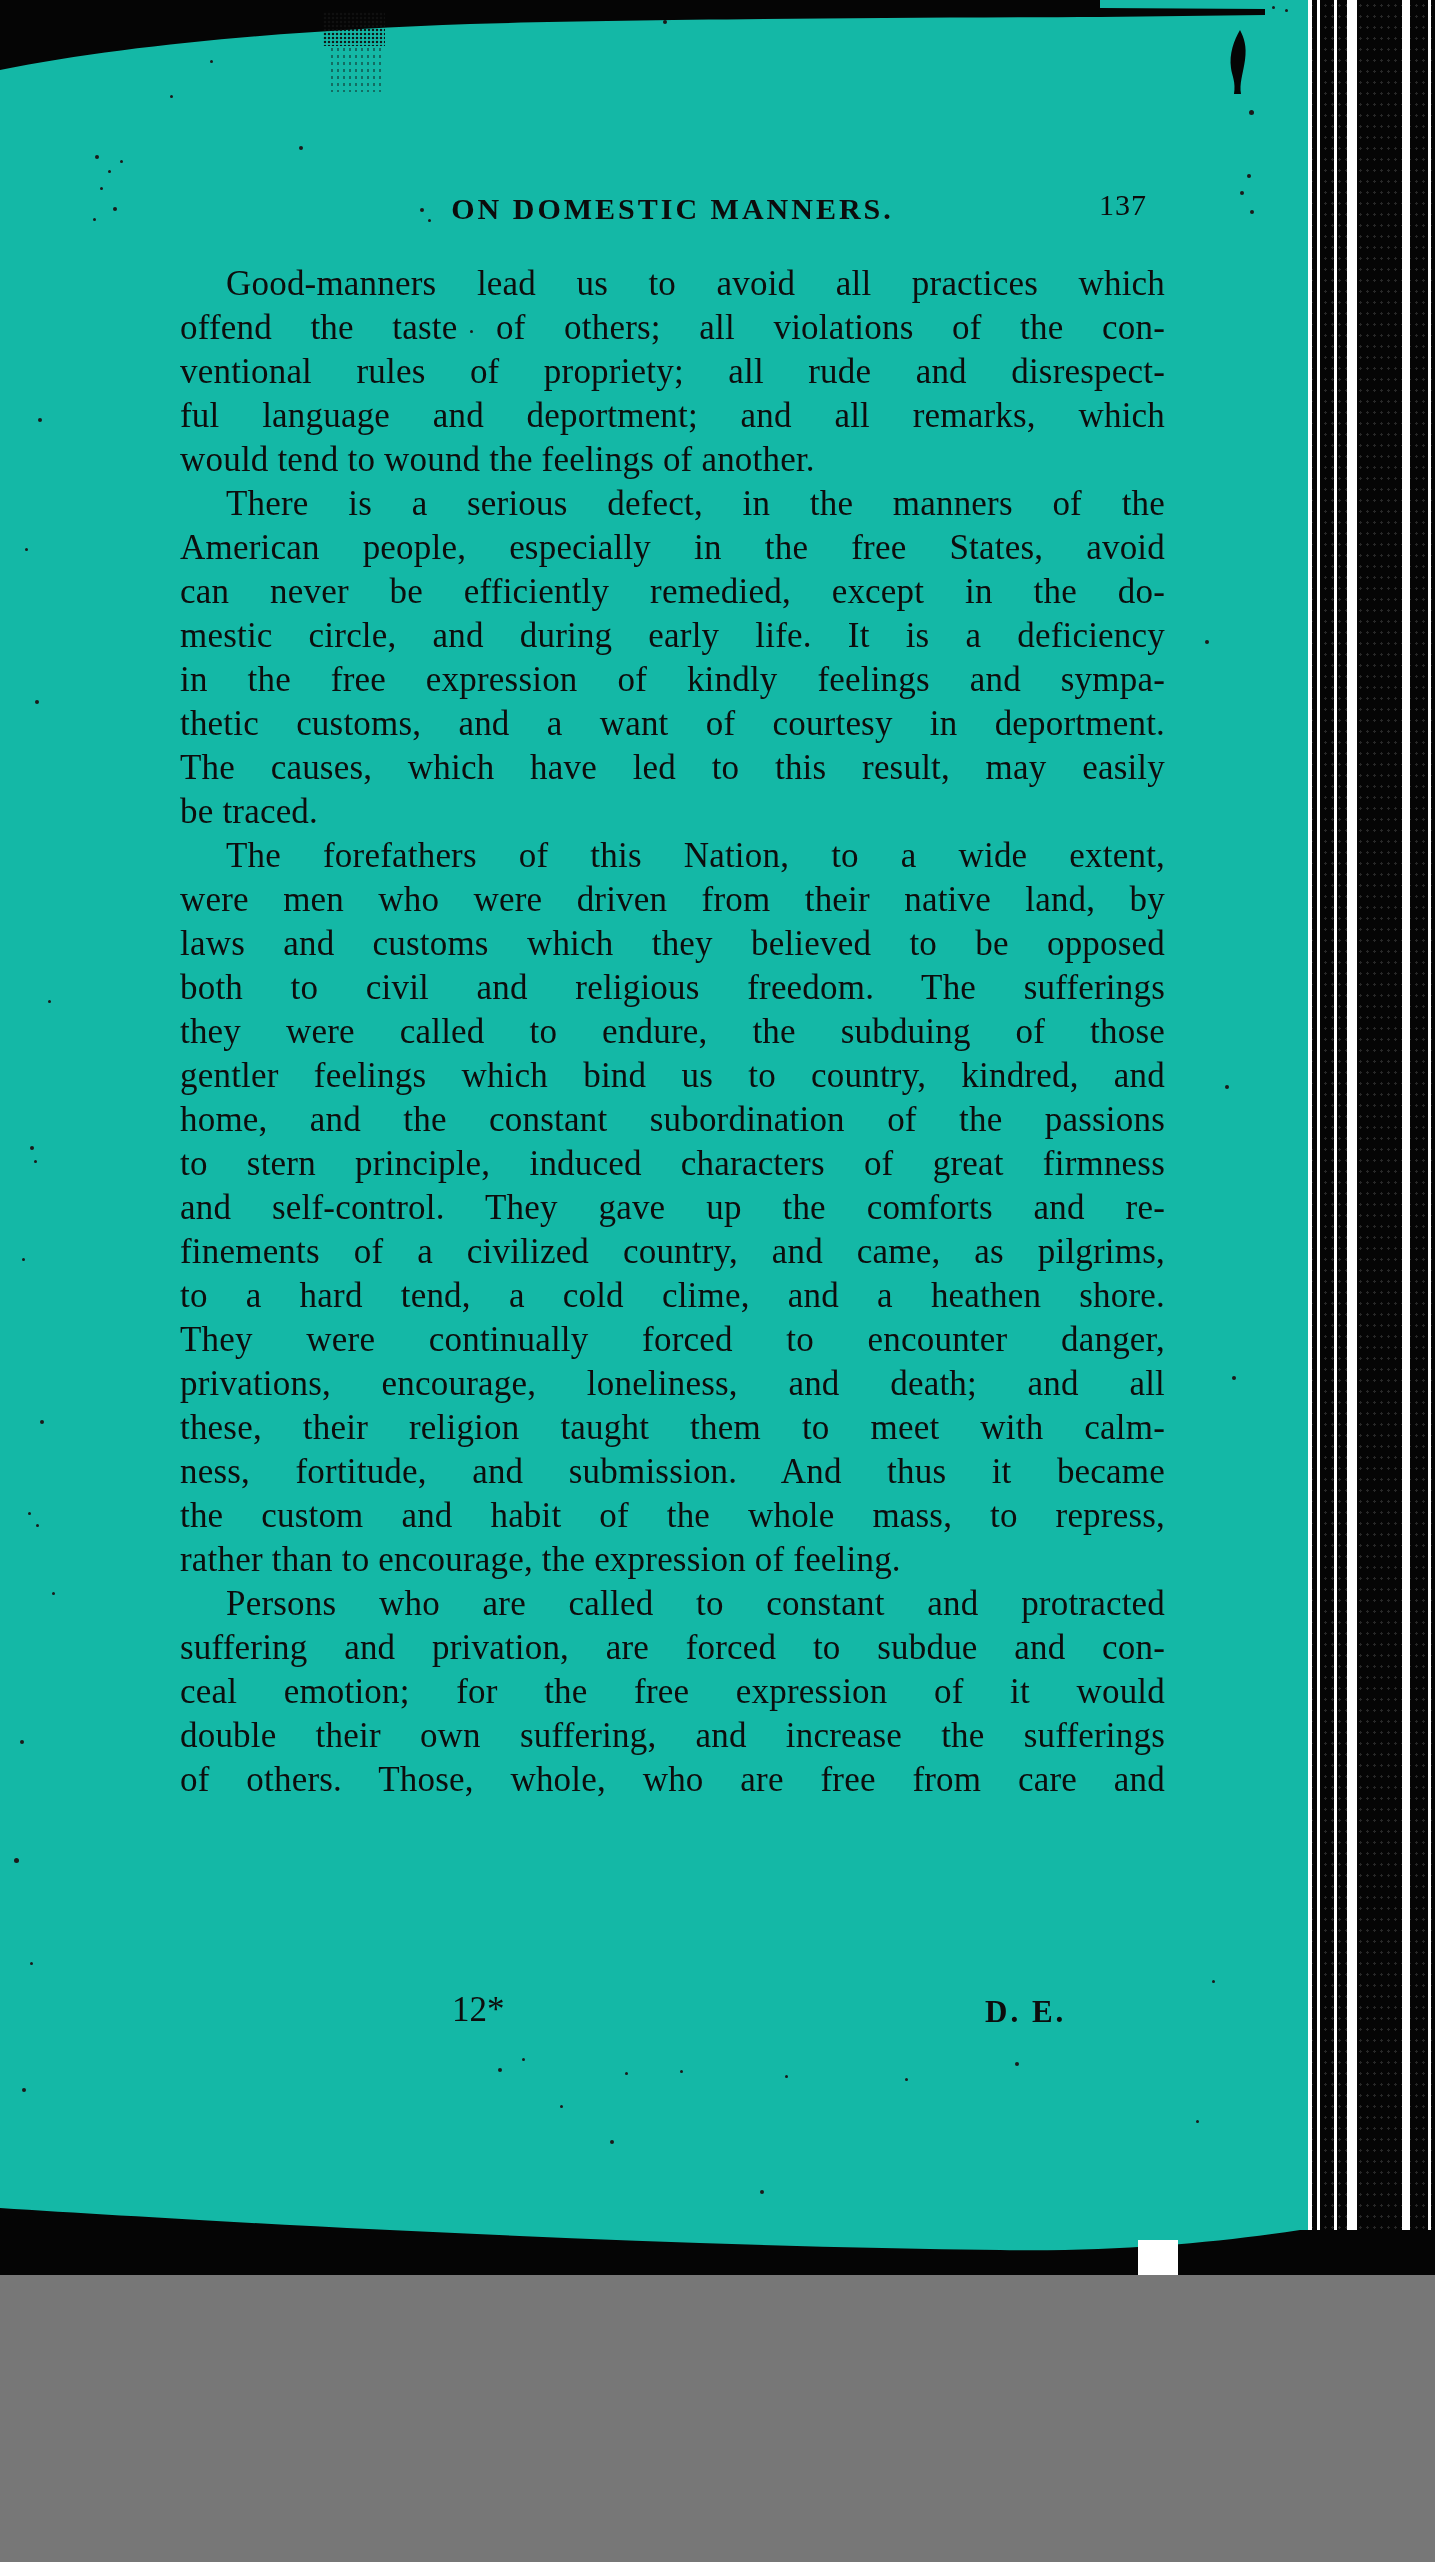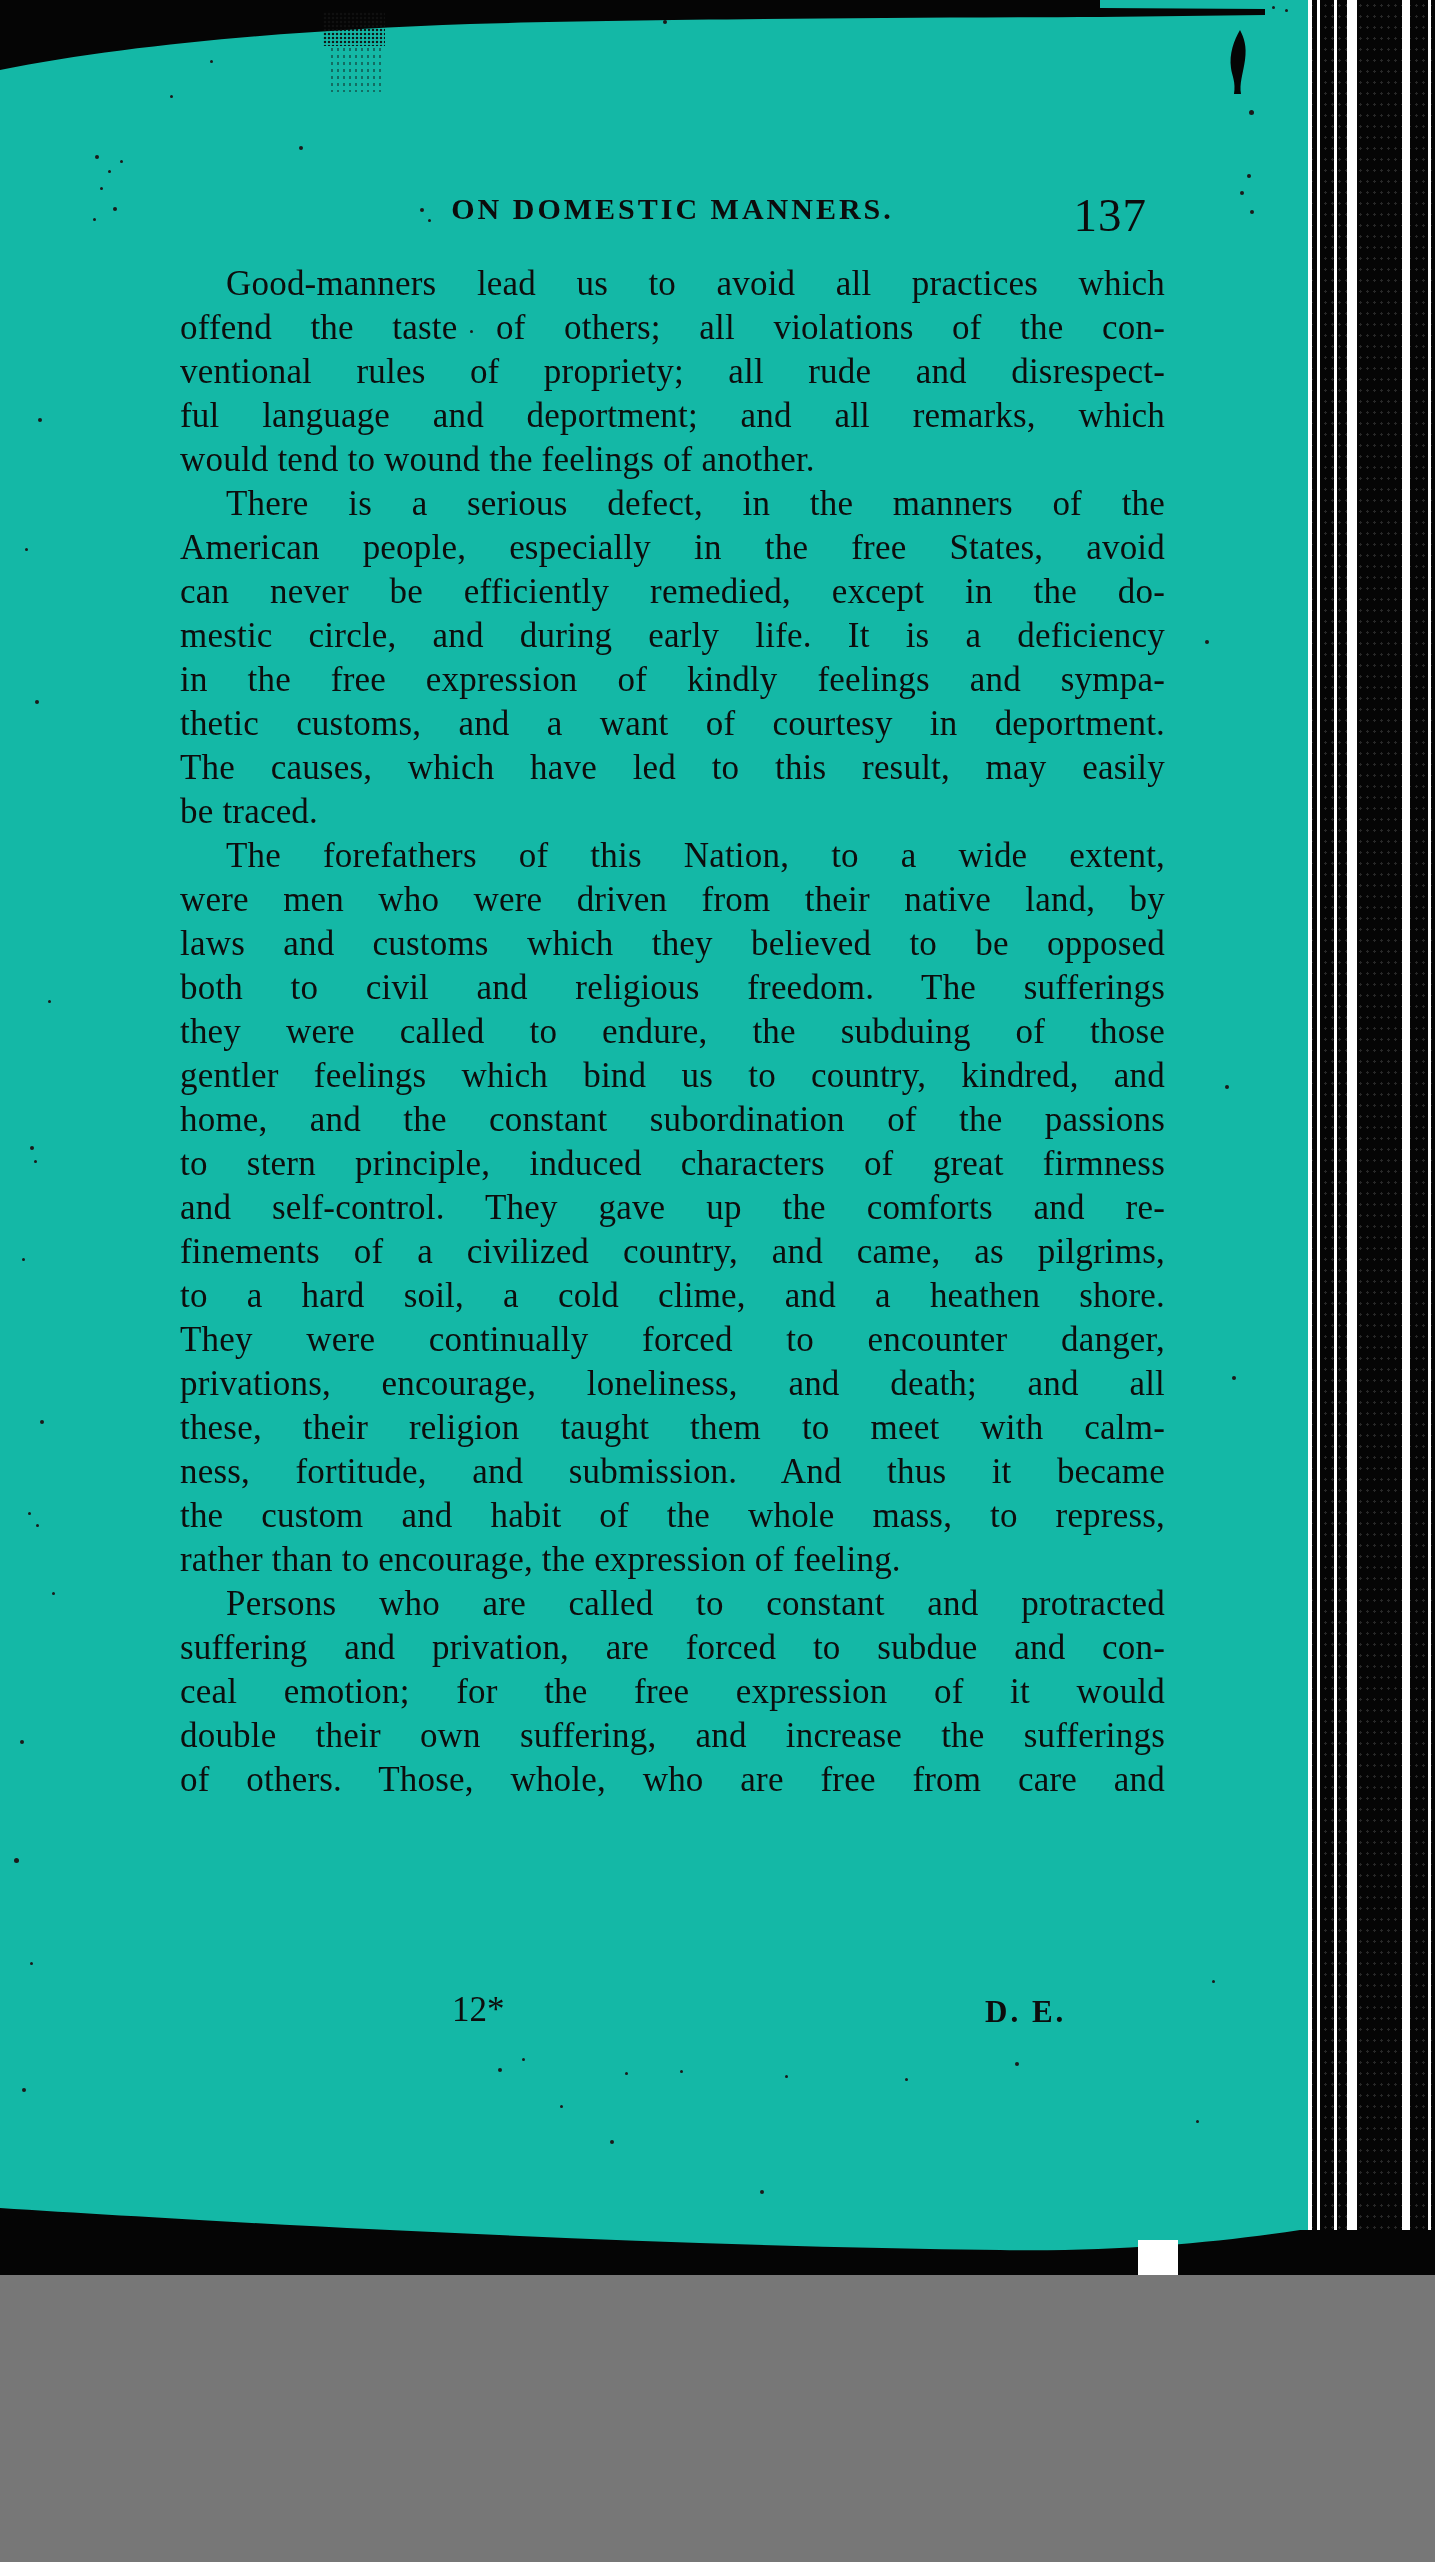--- a/index.html
+++ b/index.html
@@ -61,21 +61,21 @@
     background-size:6px 5px;opacity:.5;
   }
 
   
   .header{position:absolute;left:180px;top:192px;width:985px;height:36px;color:#0c0c0c;}
   .running-title{
     display:block;text-align:center;
     font-size:30px;font-weight:700;letter-spacing:3px;
     transform:scaleY(.96);
   }
-  .page-number{position:absolute;right:18px;top:-4px;font-size:47px;font-weight:500;letter-spacing:1px;}
+  .page-number{position:absolute;right:18px;top:-4px;font-size:30px;font-weight:500;letter-spacing:1px;}
 
   .body-text{
     position:absolute;left:180px;top:262px;width:985px;color:#0d0d0d;
   }
   .line{
     height:44px;line-height:44px;font-size:35px;
     text-align:justify;overflow:hidden;
     letter-spacing:.2px;
   }
   .line::after{content:"";display:inline-block;width:100%;}
@@ -142,21 +142,21 @@
         <div class="line indent">The forefathers of this Nation, to a wide extent,</div>
         <div class="line">were men who were driven from their native land, by</div>
         <div class="line">laws and customs which they believed to be opposed</div>
         <div class="line">both to civil and religious freedom.  The sufferings</div>
         <div class="line">they were called to endure, the subduing of those</div>
         <div class="line">gentler feelings which bind us to country, kindred, and</div>
         <div class="line">home, and the constant subordination of the passions</div>
         <div class="line">to stern principle, induced characters of great firmness</div>
         <div class="line">and self-control.  They gave up the comforts and re-</div>
         <div class="line">finements of a civilized country, and came, as pilgrims,</div>
-        <div class="line">to a hard soil, a cold clime, and a heathen shore.</div>
+        <div class="line">to a hard tend, a cold clime, and a heathen shore.</div>
         <div class="line">They were continually forced to encounter danger,</div>
         <div class="line">privations, encourage, loneliness, and death; and all</div>
         <div class="line">these, their religion taught them to meet with calm-</div>
         <div class="line">ness, fortitude, and submission.  And thus it became</div>
         <div class="line">the custom and habit of the whole mass, to repress,</div>
         <div class="line lastline">rather than to encourage, the expression of feeling.</div>
       </div>
       <div>
         <div class="line indent">Persons who are called to constant and protracted</div>
         <div class="line">suffering and privation, are forced to subdue and con-</div>

